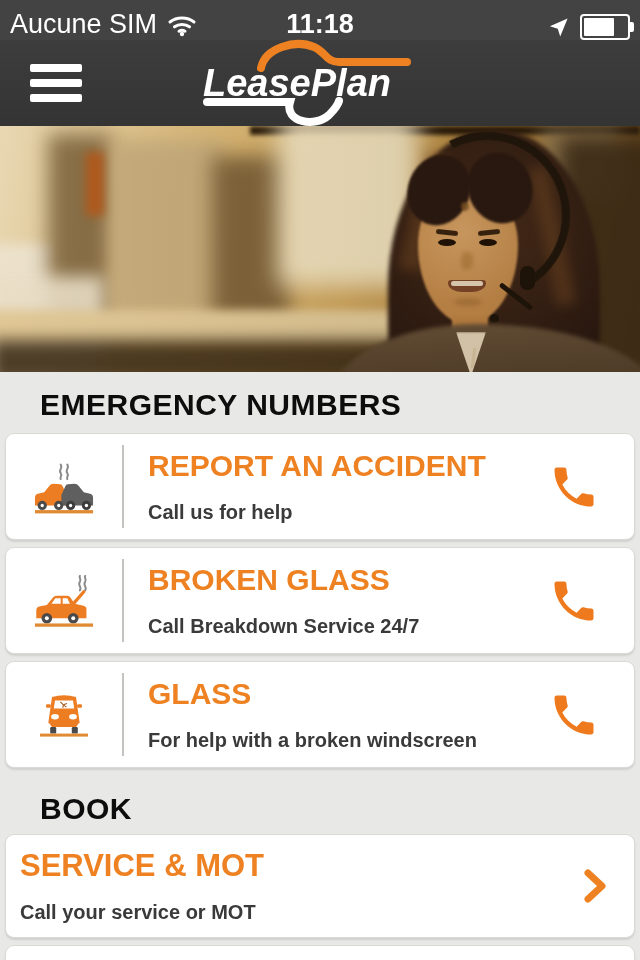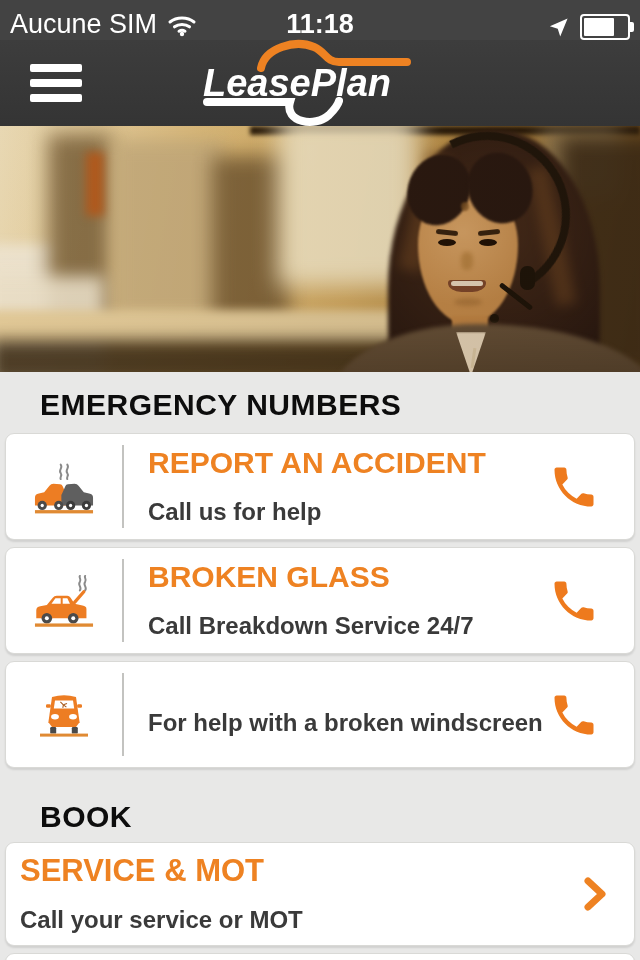--- a/index.html
+++ b/index.html
@@ -28,33 +28,33 @@
   .logo{position:absolute;left:50%;top:-4px;transform:translateX(-50%);}
   
   .hero{position:relative;width:640px;height:246px;overflow:hidden;
     background:linear-gradient(100deg,#efe2c0 0%,#e2c281 30%,#d0a75d 55%,#a97d38 78%,#6e4c1e 100%);}
   .hero .blob{position:absolute;}
   .hero:after{content:"";position:absolute;inset:0;
     background:linear-gradient(90deg,rgba(150,95,25,.08),rgba(55,32,8,.16));pointer-events:none;}
   
   .content{padding:0;}
   .sec-heading{margin:16px 0 11px 40px;font-size:30px;font-weight:bold;color:#0d0d0d;letter-spacing:0.5px;}
-  .sec-heading.book{margin-top:32px;margin-bottom:8px;}
+  .sec-heading.book{margin-top:24px;margin-bottom:8px;}
   .card{
     position:relative;margin:0 5px 7px 5px;background:#fff;
     border:1px solid #d9d9d6;border-radius:9px;
     box-shadow:0 2px 2px rgba(0,0,0,.10);
     box-sizing:border-box;display:flex;align-items:center;
   }
   .card.emergency{height:107px;cursor:pointer;}
   .icon-col{width:116px;display:flex;align-items:center;justify-content:center;flex:none;}
   .vdivider{width:2px;align-self:stretch;margin:11px 0;background:#c3c3c0;flex:none;}
   .card-text{flex:1;padding-left:24px;display:flex;flex-direction:column;justify-content:center;}
   .card-title{font-size:30px;font-weight:bold;color:#ee8222;line-height:1.15;}
-  .card-sub{font-size:24px;font-weight:bold;color:#3a3a3a;line-height:1.2;margin-top:17px;}
+  .card-sub{font-size:20px;font-weight:bold;color:#3a3a3a;line-height:1.2;margin-top:17px;}
   .phone-btn{flex:none;margin-right:34px;width:52px;height:52px;cursor:pointer;}
   .card.book-card{height:104px;cursor:pointer;}
   .card.book-card .card-text{padding-left:14px;}
   .card.book-card .card-title{font-size:31px;}
   .chev{flex:none;margin-right:26px;}
   .card.tyres{height:120px;margin-bottom:0;align-items:flex-start;}
   .card.tyres .card-text{padding-top:17px;}
 </style>
 </head>
 <body>
@@ -217,20 +217,21 @@
           </g>
           <ellipse cx="35" cy="45" rx="6.5" ry="4.5" fill="#fff"></ellipse>
           <ellipse cx="65" cy="45" rx="6.5" ry="4.5" fill="#fff"></ellipse>
           <rect x="27" y="62" width="10" height="11" rx="2" fill="#4a4a4a"></rect>
           <rect x="63" y="62" width="10" height="11" rx="2" fill="#4a4a4a"></rect>
           <rect x="10" y="73" width="80" height="5" fill="#e08a33"></rect>
         </svg>
       </div>
       <div class="vdivider"></div>
       <div class="card-text">
+        <div class="card-title">GLASS</div>
         <div class="card-sub">For help with a broken windscreen</div>
       </div>
       <svg class="phone-btn" viewBox="0 0 24 24">
         <path fill="#ee7a1d" d="M6.62 10.79c1.44 2.83 3.76 5.14 6.59 6.59l2.2-2.21c.27-.27.67-.36 1.02-.24 1.12.37 2.33.57 3.57.57.55 0 1 .45 1 1V20c0 .55-.45 1-1 1-9.39 0-17-7.61-17-17 0-.55.45-1 1-1h3.5c.55 0 1 .45 1 1 0 1.25.2 2.45.57 3.57.11.35.03.74-.25 1.02l-2.2 2.2z"></path>
       </svg>
     </div>
 
     <div class="sec-heading book">BOOK</div>
 
     <div class="card book-card">

